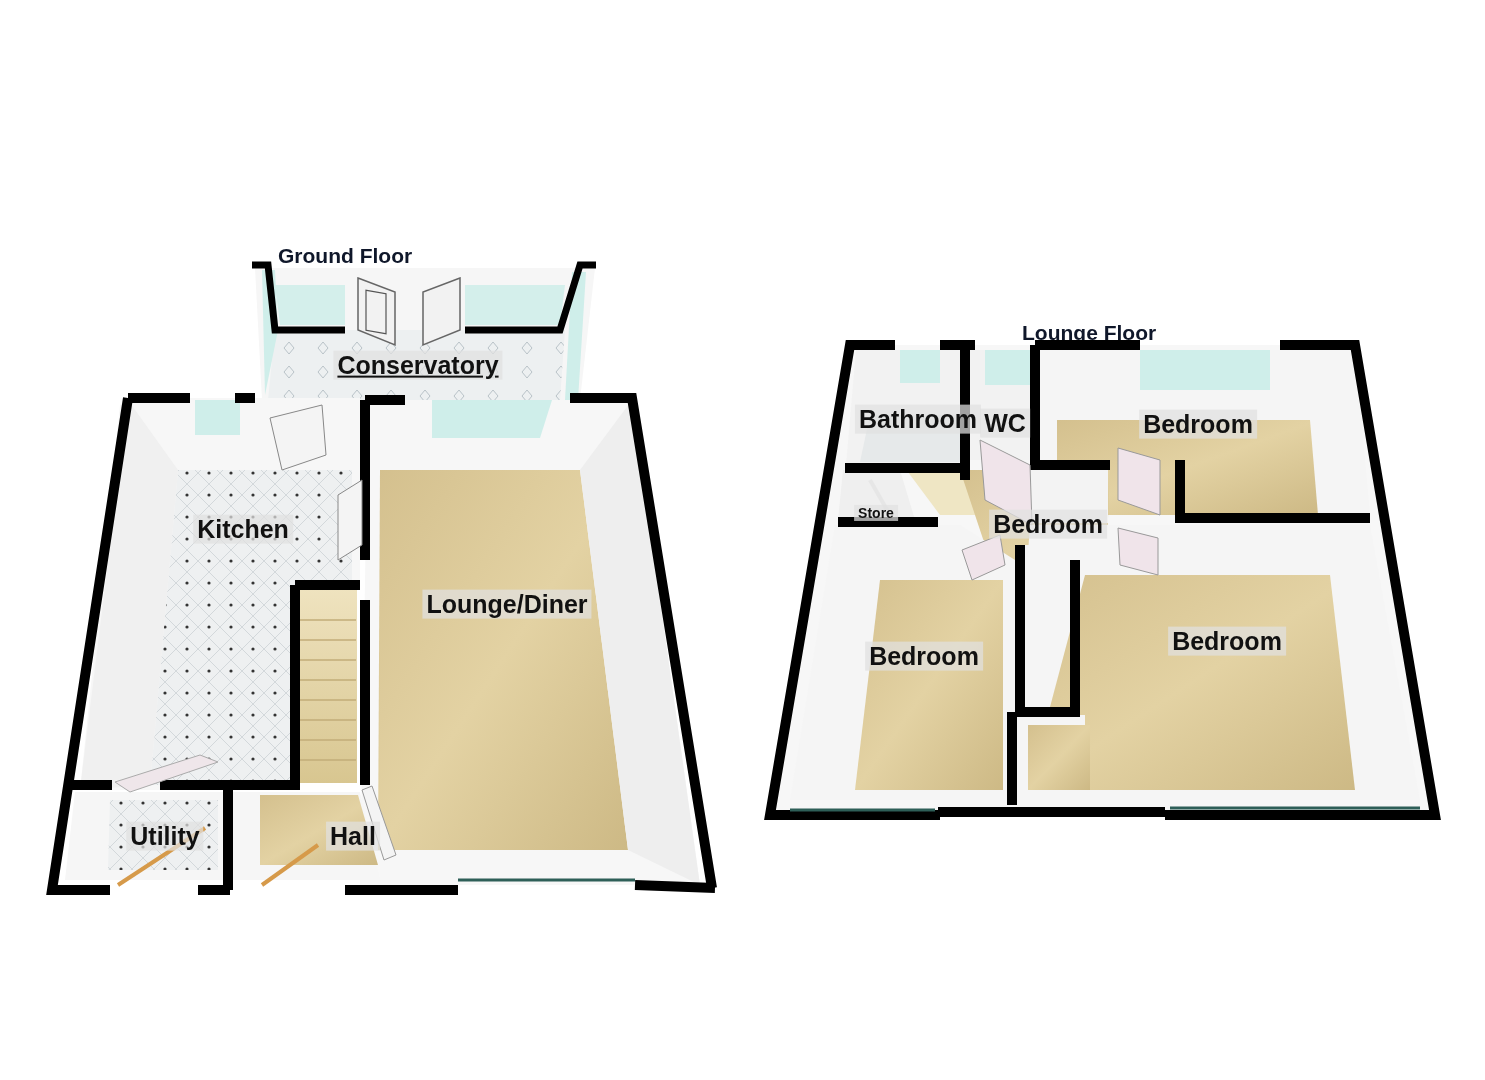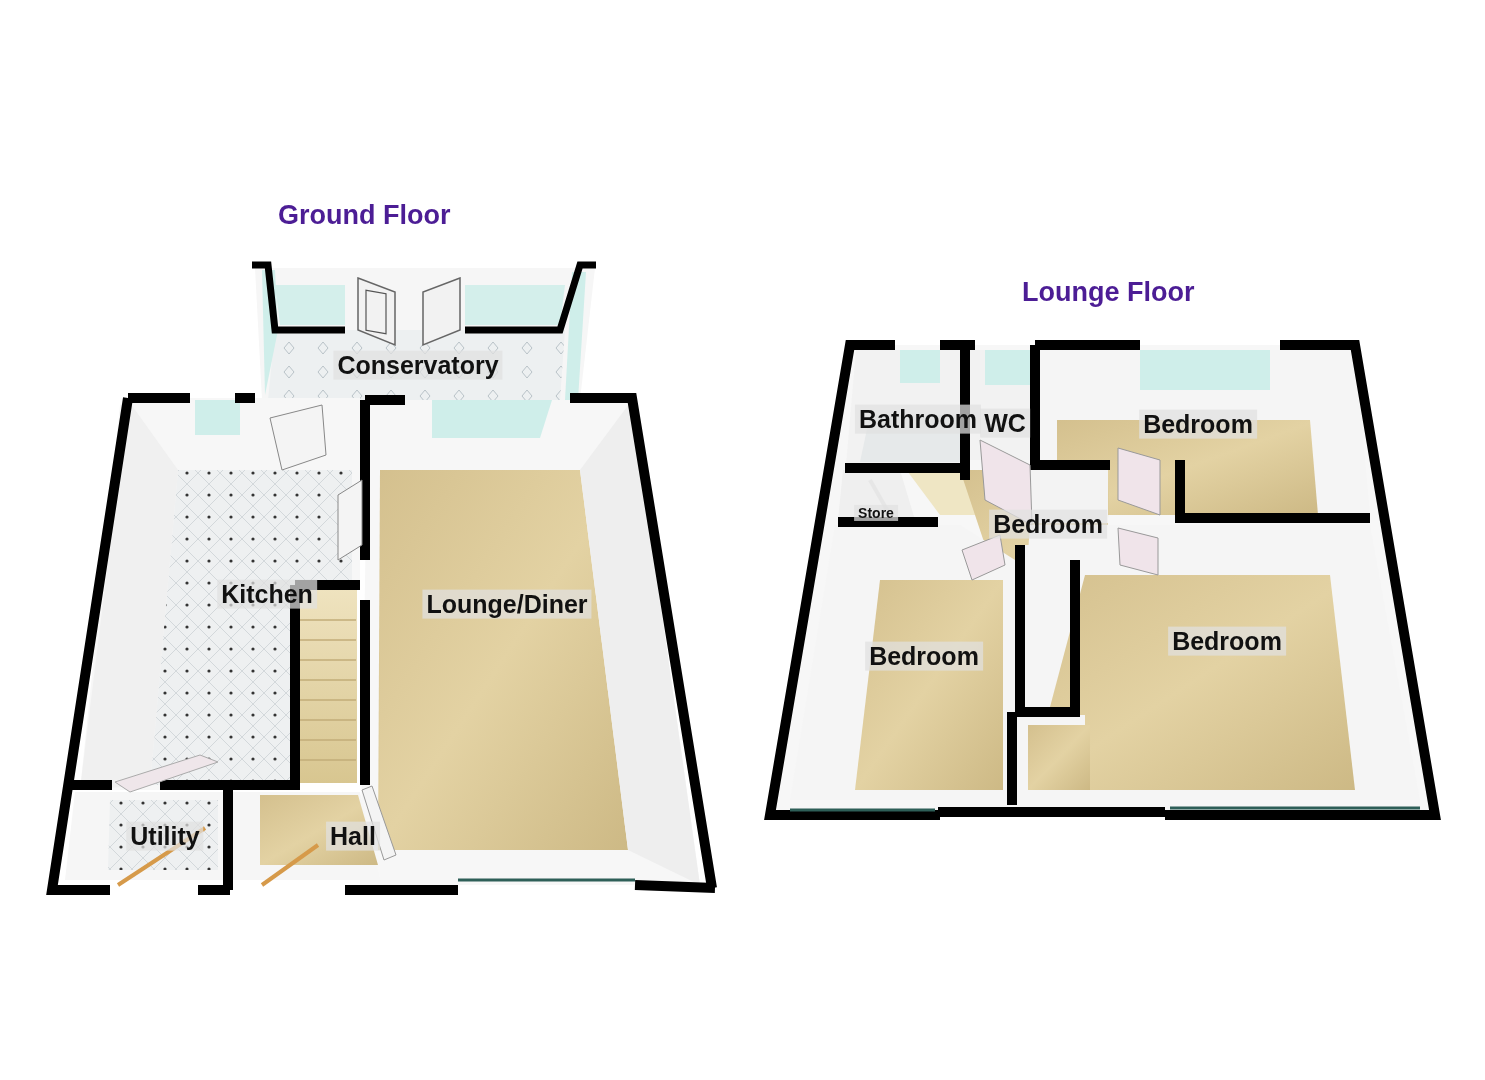--- a/index.html
+++ b/index.html
@@ -1,17 +1,17 @@
 <!DOCTYPE html>
 <html><head>
 <meta charset="utf-8">
 <style>
   html, body { margin: 0; padding: 0; background: #ffffff; }
   body { width: 1485px; height: 1080px; position: relative; overflow: hidden; font-family: "Liberation Sans", sans-serif; }
-  .floor-title { position: absolute; font-weight: bold; font-size: 27px; color: #4c1d95; white-space: nowrap; }
+  .floor-title { position: absolute; font-weight: bold; font-size: 21px; color: #0f172a; white-space: nowrap; margin-top: 44px; }
   .plan-svg { position: absolute; left: 0; top: 0; }
   .room-label { position: absolute; font-weight: bold; color: #111; background: rgba(225,225,225,0.72); padding: 0 4px; white-space: nowrap; line-height: 1.15; transform: translate(-50%, -50%); }
   .lg { font-size: 25px; }
   .sm { font-size: 14px; }
 </style>
 </head>
 <body>
 
 <div class="floor-title" style="left:278px; top:200px;">Ground Floor</div>
 <div class="floor-title" style="left:1022px; top:277px;">Lounge Floor</div>
@@ -200,22 +200,22 @@
     <polygon points="1118,448 1160,460 1160,515 1118,500" fill="#f0e4ea" stroke="#999" stroke-width="1"></polygon>
     <polygon points="962,550 1000,535 1005,565 972,580" fill="#f0e4ea" stroke="#999" stroke-width="1"></polygon>
     <polygon points="1118,528 1158,538 1158,575 1120,565" fill="#f0e4ea" stroke="#999" stroke-width="1"></polygon>
     <line x1="870" y1="480" x2="890" y2="515" stroke="#e6e6e6" stroke-width="4"></line>
 
     <path d="M790 810 L935 810" stroke="#2e5f58" stroke-width="3"></path>
     <path d="M1170 808 L1420 808" stroke="#2e5f58" stroke-width="3"></path>
   </g>
 </svg>
 
-<div class="room-label lg" style="left:418px; top:365px;">Conservatory</div>
-<div class="room-label lg" style="left:243px; top:594px;margin-left:24px;">Kitchen</div>
+<div class="room-label lg" style="left:418px; top:365px;text-decoration:underline;">Conservatory</div>
+<div class="room-label lg" style="left:243px; top:529px;">Kitchen</div>
 <div class="room-label lg" style="left:507px; top:604px;">Lounge/Diner</div>
 <div class="room-label lg" style="left:165px; top:836px;text-align:center;">Utility</div>
 <div class="room-label lg" style="left:305px; top:836px;margin-left:48px;">Hall</div>
 
 <div class="room-label lg" style="left:918px; top:419px;">Bathroom</div>
 <div class="room-label lg" style="left:1005px; top:423px;">WC</div>
 <div class="room-label lg" style="left:1198px; top:424px;">Bedroom</div>
 <div class="room-label sm" style="left:876px; top:513px;">Store</div>
 <div class="room-label lg" style="left:1048px; top:524px;">Bedroom</div>
 <div class="room-label lg" style="left:924px; top:656px;">Bedroom</div>

